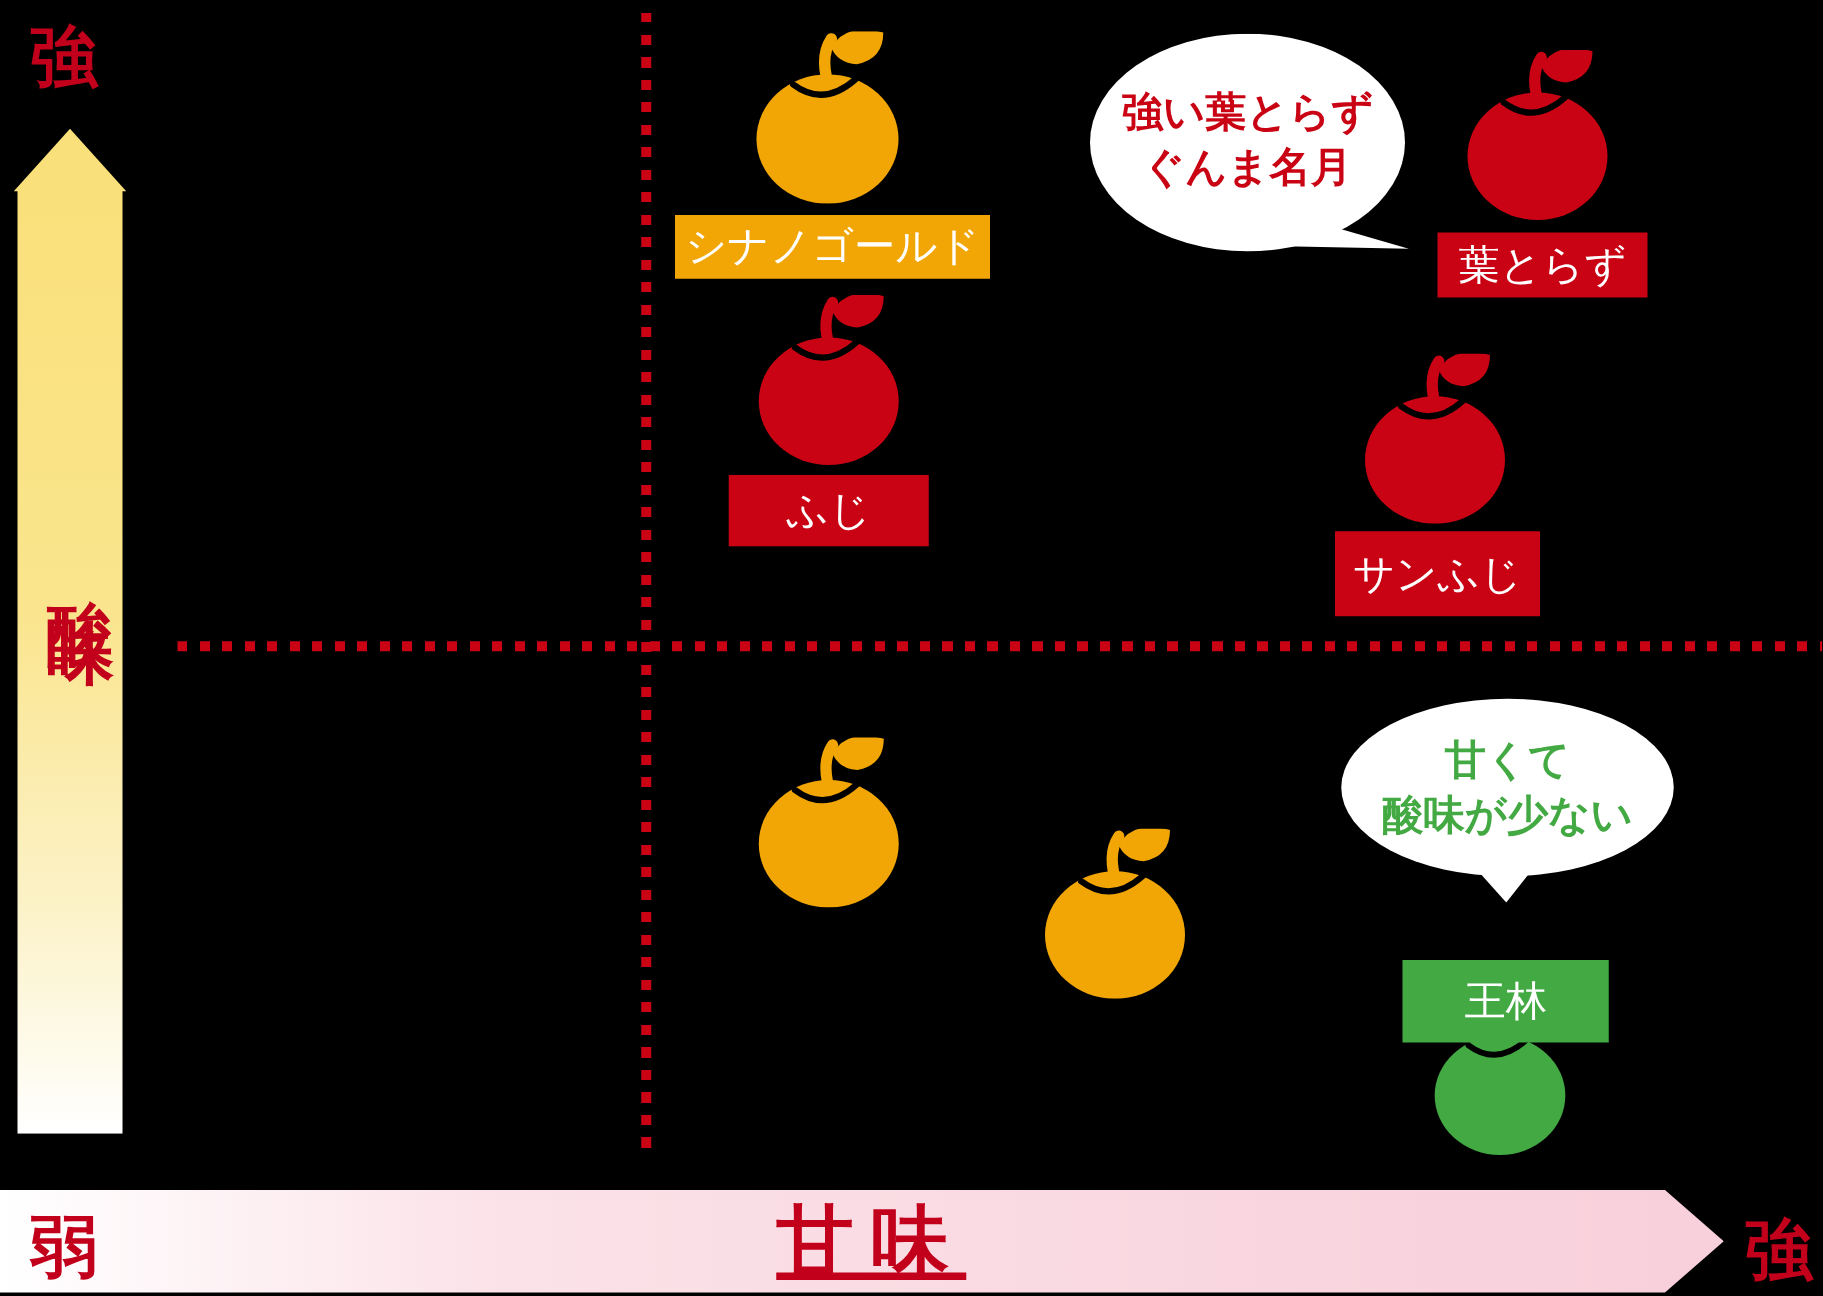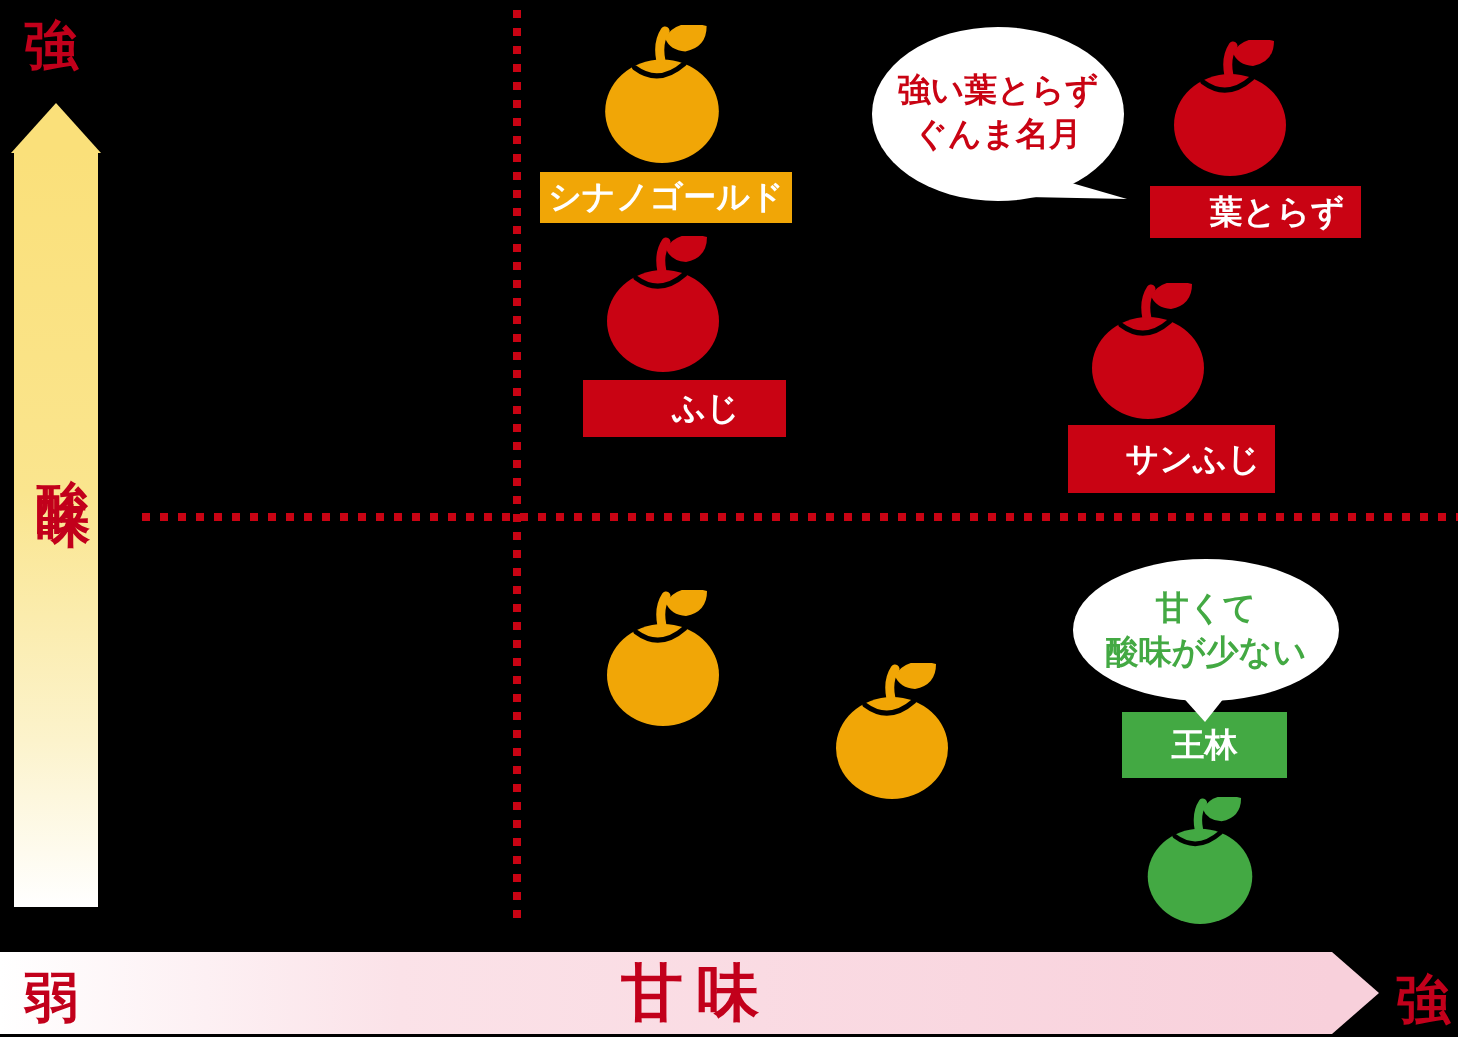--- a/index.html
+++ b/index.html
@@ -26,33 +26,33 @@
   
   .axis-text{position:absolute;color:#C2001B;font-weight:bold;}
   .y-strong{left:24px;top:10px;font-size:54px;}
   .y-label{
     left:27px;top:436px;font-size:54px;
     writing-mode:vertical-rl;text-orientation:upright;letter-spacing:0.28em;
   }
   .x-weak{left:24px;top:962px;font-size:54px;}
   .x-label{
     left:560px;top:952px;width:260px;height:82px;font-size:62px;letter-spacing:14px;
-    display:flex;align-items:center;justify-content:center;text-indent:14px;
+    display:flex;align-items:center;justify-content:center;text-indent:14px;text-decoration:underline;
   }
   .x-strong{left:1396px;top:964px;font-size:54px;}
   
   .apple{position:absolute;}
   .apple svg{display:block;width:100%;height:100%;}
   
   .tag{
     position:absolute;display:flex;align-items:center;justify-content:center;
-    color:#fff;font-weight:bold;font-size:33px;white-space:nowrap;
+    color:#fff;font-weight:normal;font-size:33px;white-space:nowrap;
   }
   .tag.orange{background:#F1A606;}
-  .tag.red{background:#C90313;padding-left:43px;}
+  .tag.red{background:#C90313;}
   .tag.green{background:#43A943;}
   
   .bubble{position:absolute;}
   .bubble svg{display:block;width:100%;height:100%;}
   .bubble-text{
     position:absolute;text-align:center;font-weight:bold;font-size:33px;line-height:1.34;
     white-space:nowrap;
   }
   .bubble-text.red{color:#C90313;}
   .bubble-text.green{color:#43A943;}
@@ -137,21 +137,21 @@
   <div class="apple" style="left:1144px;top:797px;width:112px;height:127px;color:#43A943">
     <svg viewBox="0 0 120 136">
         <use href="#apple"></use>
       </svg>
   </div>
 
   <div class="tag orange" style="left:540px;top:172px;width:252px;height:51px">シナノゴールド</div>
   <div class="tag red" style="left:1150px;top:186px;width:168px;height:52px">葉とらず</div>
   <div class="tag red" style="left:583px;top:380px;width:160px;height:57px">ふじ</div>
   <div class="tag red" style="left:1068px;top:425px;width:164px;height:68px">サンふじ</div>
-  <div class="tag green" style="left:1122px;top:712px;width:165px;height:66px">王林</div>
+  <div class="tag green" style="left:1122px;top:768px;width:165px;height:66px">王林</div>
 
   <div class="bubble" style="left:871px;top:27px;width:258px;height:178px">
     <svg viewBox="0 0 258 178">
       <ellipse cx="127" cy="87" rx="126" ry="87" fill="#FFFFFF"></ellipse>
       <path d="M180 150 L256 172 L156 170 Z" fill="#FFFFFF"></path>
     </svg>
   </div>
   <div class="bubble-text red" style="left:871px;top:68px;width:254px">
     <div>強い葉とらず</div>
     <div>ぐんま名月</div>

